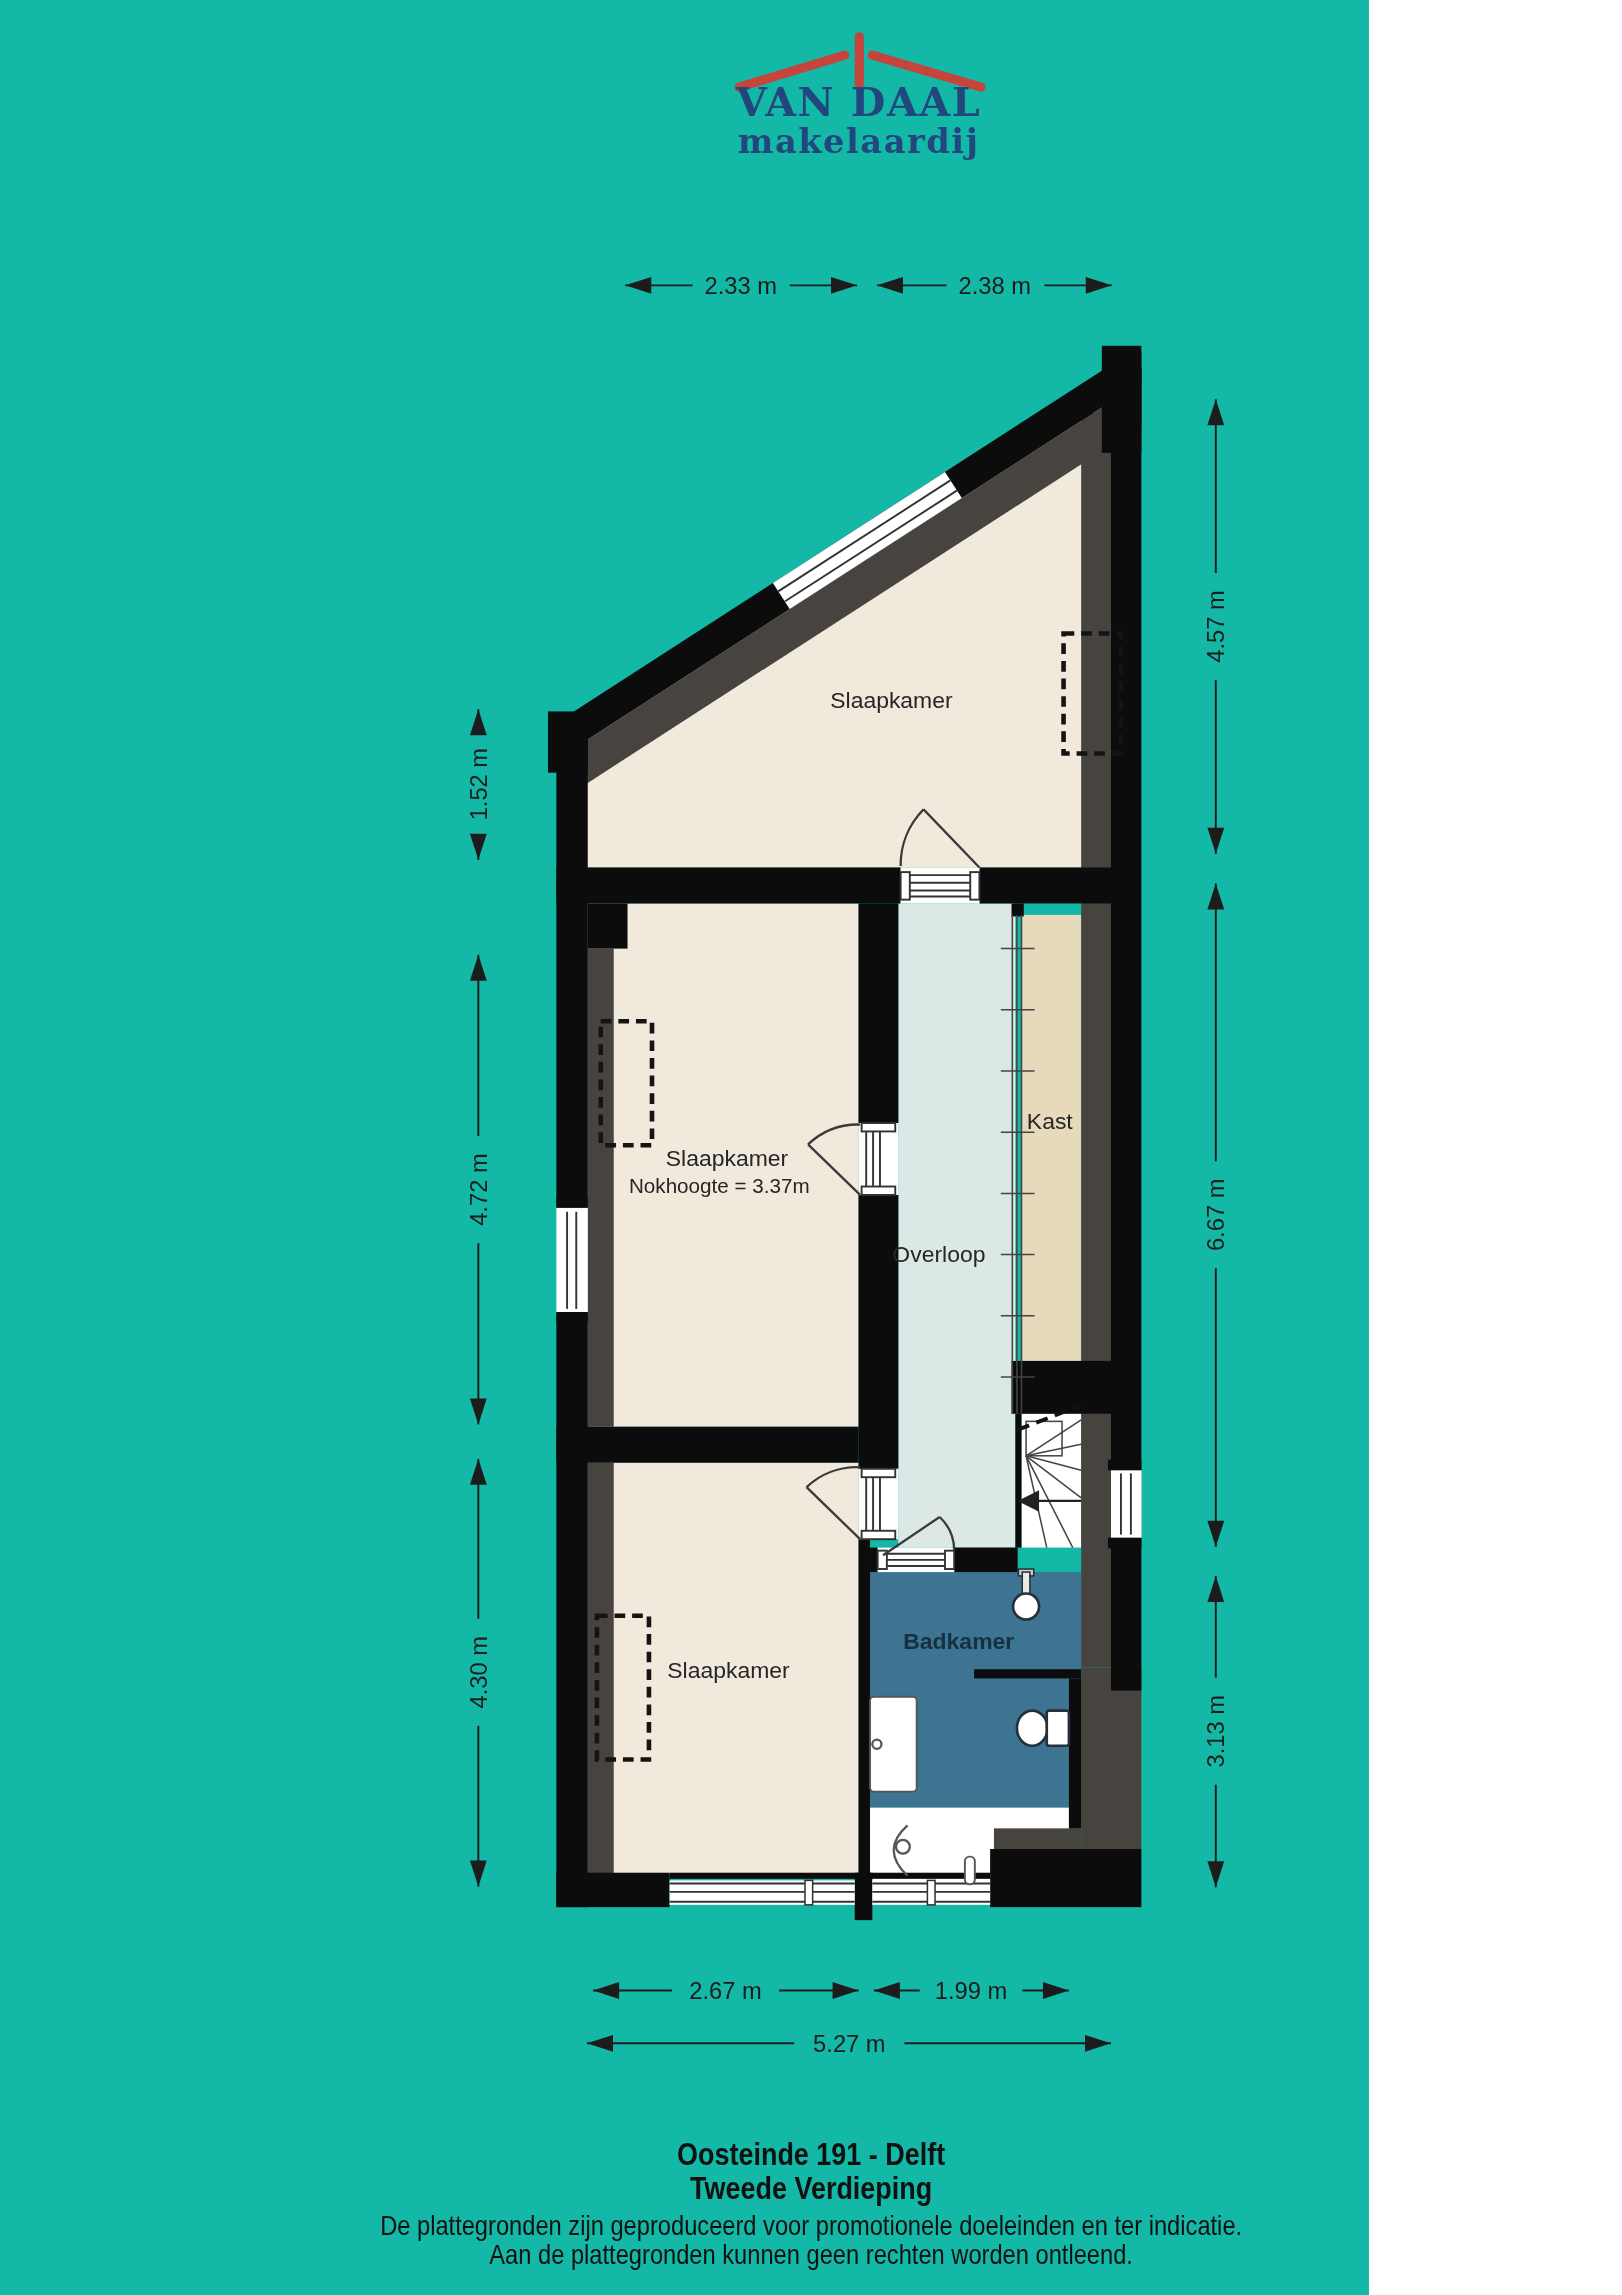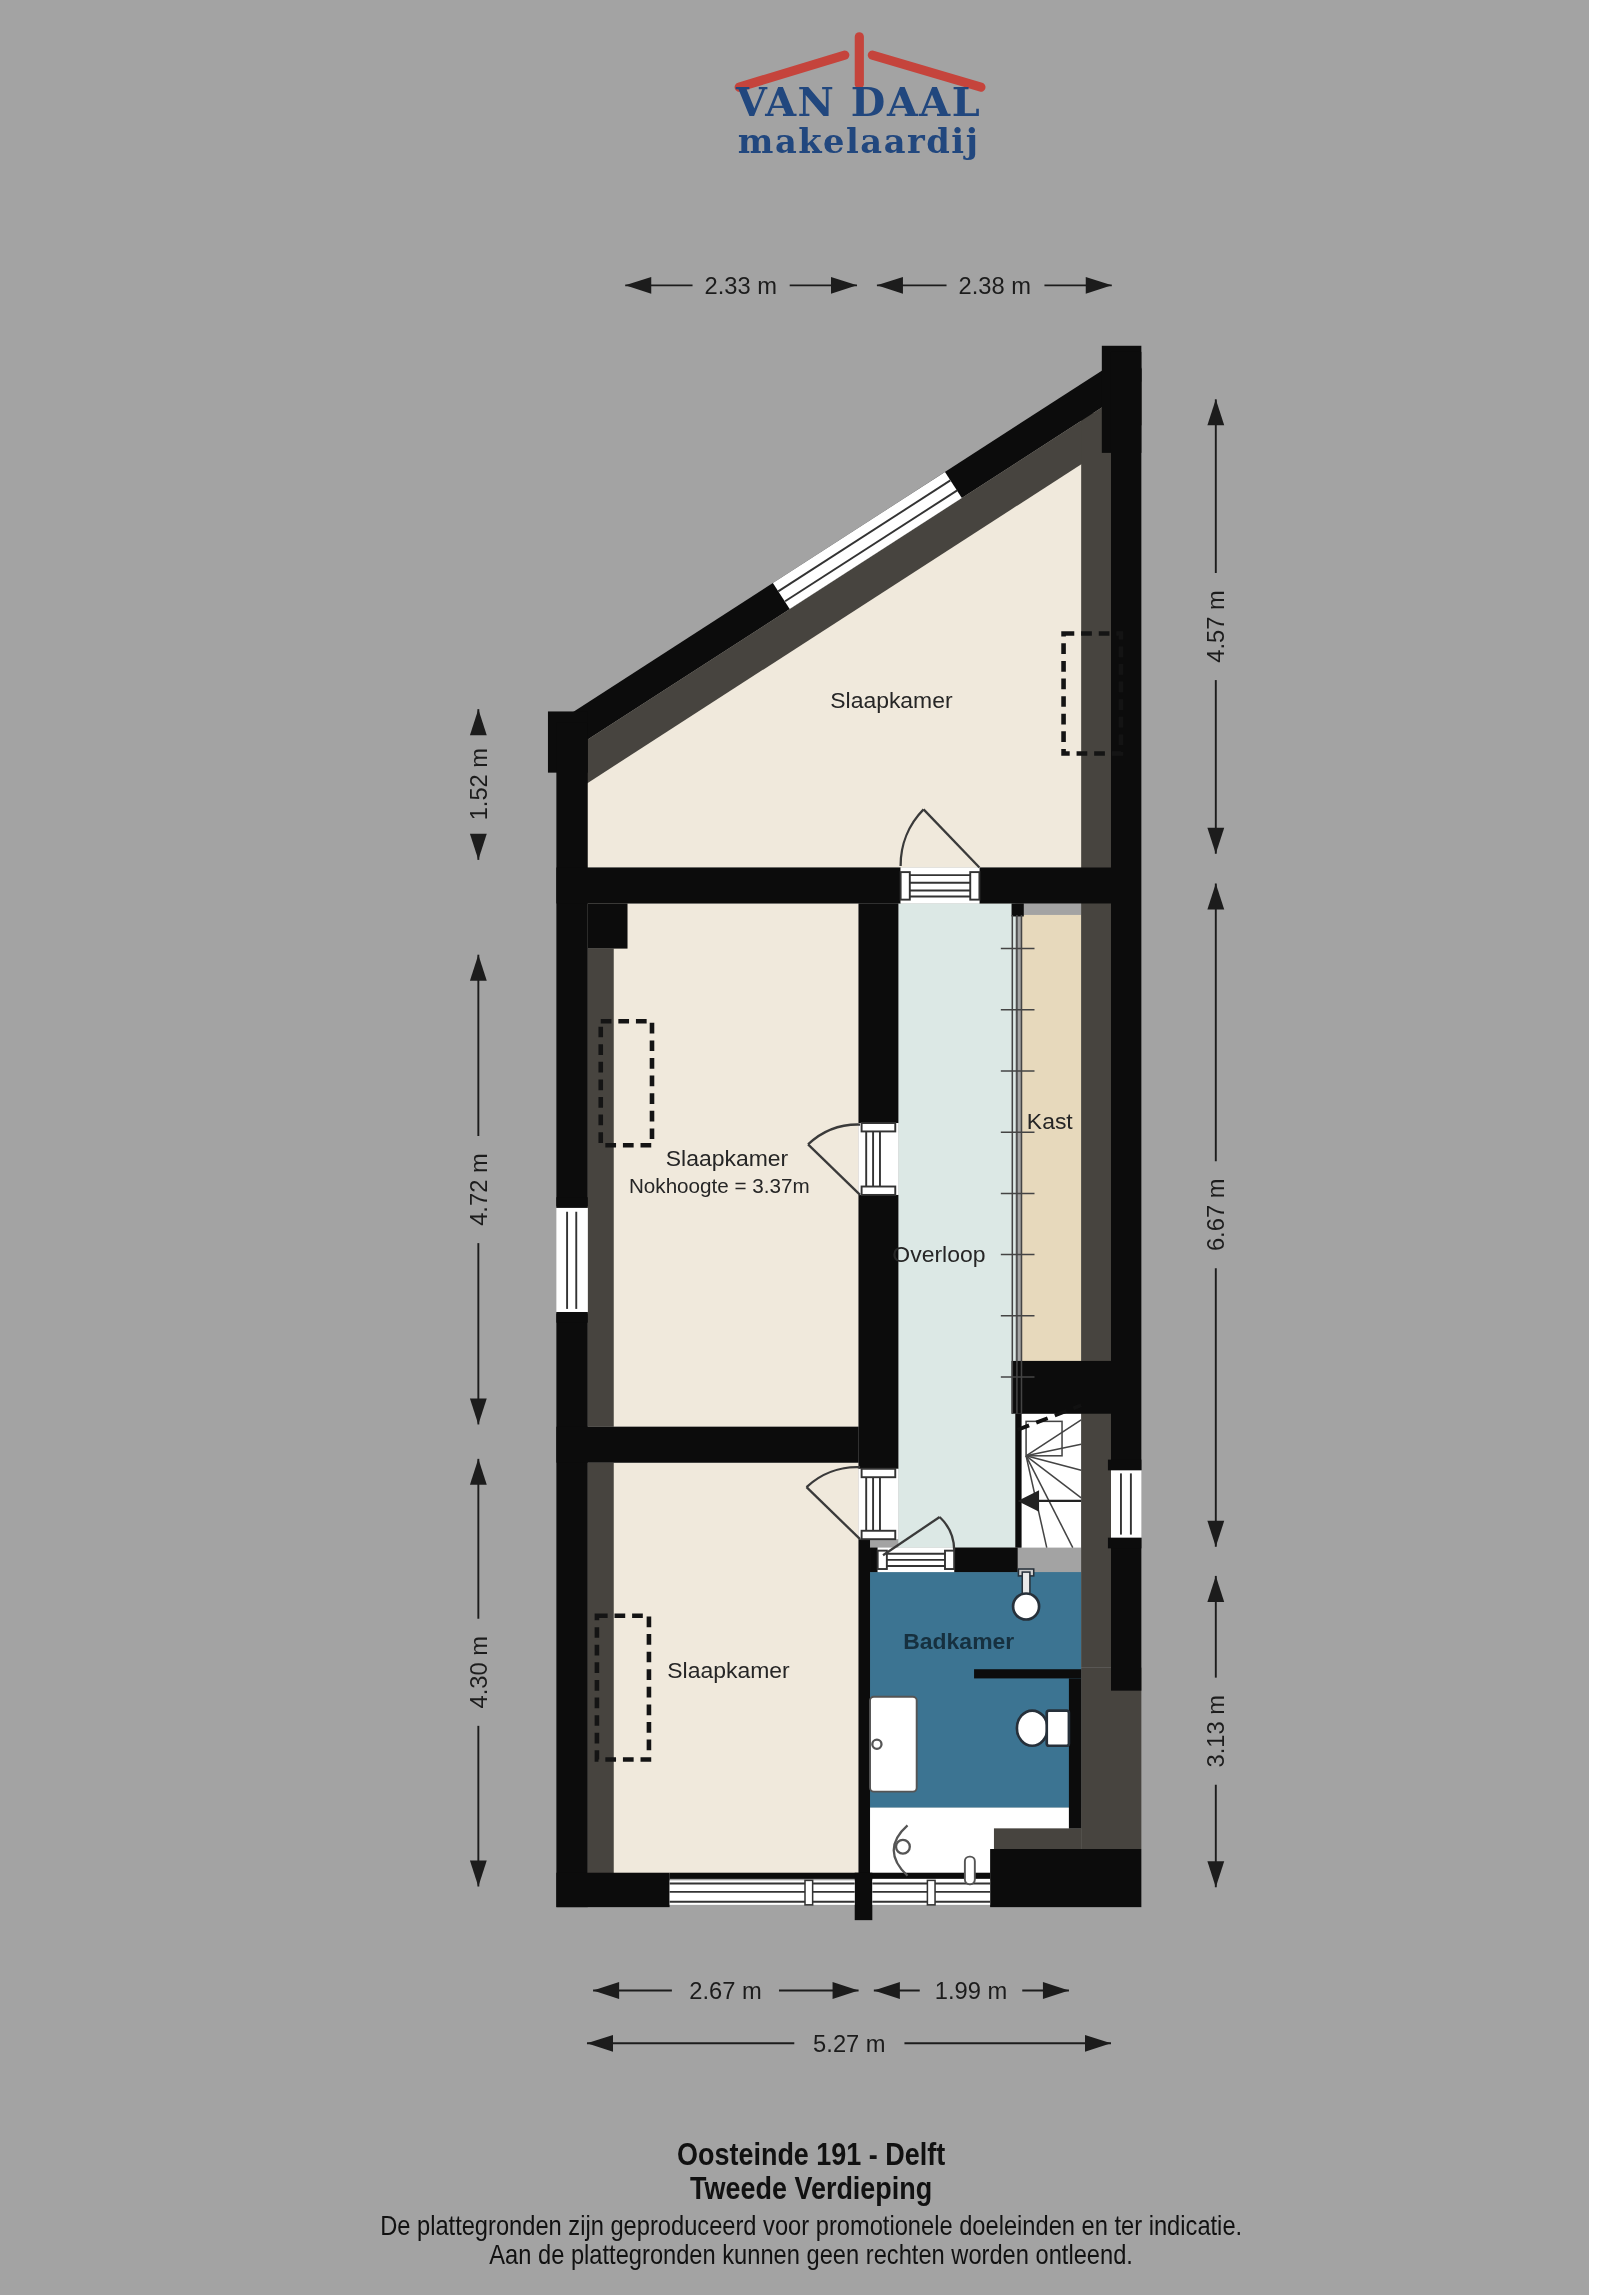--- a/index.html
+++ b/index.html
@@ -1,16 +1,16 @@
 <!DOCTYPE html>
 <html style="font-size:12.2px"><head>
 <meta charset="utf-8">
 <style>
   html,body{margin:0;padding:0;background:#ffffff;}
-  .page{position:relative;width:1589px;height:2295px;background:#a3a3a3;overflow:hidden;
+  .page{position:relative;width:1369px;height:2295px;background:#14b8a6;overflow:hidden;
         font-family:"Liberation Sans", sans-serif;}
   svg{position:absolute;left:0;top:0;}
   .room-label{font-family:"Liberation Sans",sans-serif;font-size:30px;fill:#262626;}
   .room-label-note{font-family:"Liberation Sans",sans-serif;font-size:27px;fill:#262626;}
   .room-label-dark{font-family:"Liberation Sans",sans-serif;font-size:30px;fill:#16303f;font-weight:bold;}
   .dim-label{font-family:"Liberation Sans",sans-serif;font-size:31px;fill:#1c1c1c;}
   .logo-brand{font-family:"DejaVu Serif","Liberation Serif",serif;font-weight:bold;font-size:52px;fill:#21477e;letter-spacing:2px;}
   .logo-sub{font-family:"DejaVu Serif","Liberation Serif",serif;font-weight:bold;font-size:44px;fill:#21477e;letter-spacing:2px;}
   .ft-bold{font-family:"Liberation Sans",sans-serif;font-weight:bold;font-size:42px;fill:#111;}
   .ft-reg{font-family:"Liberation Sans",sans-serif;font-size:36px;fill:#111;}

